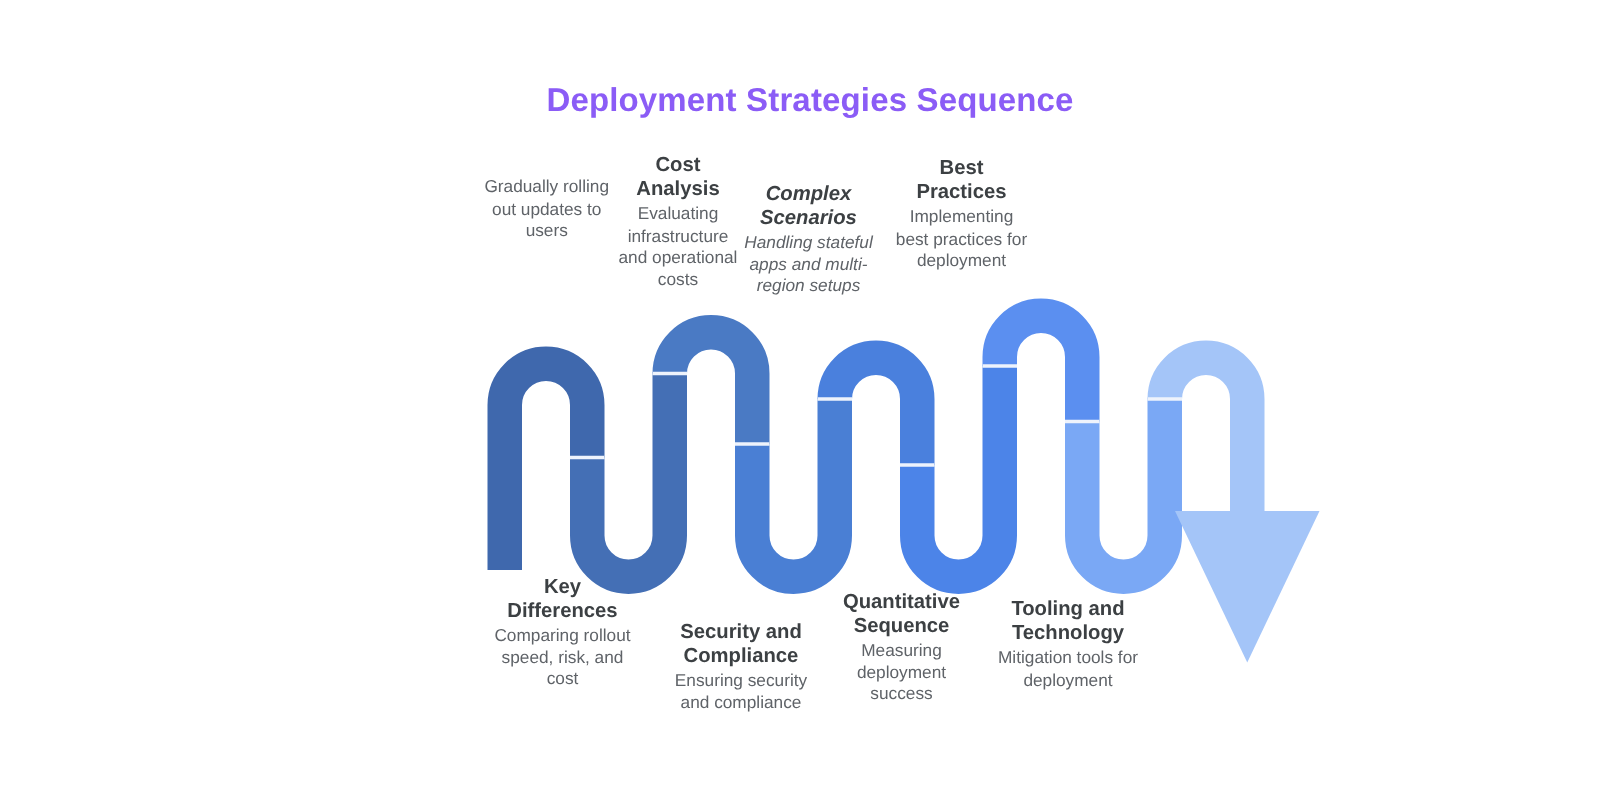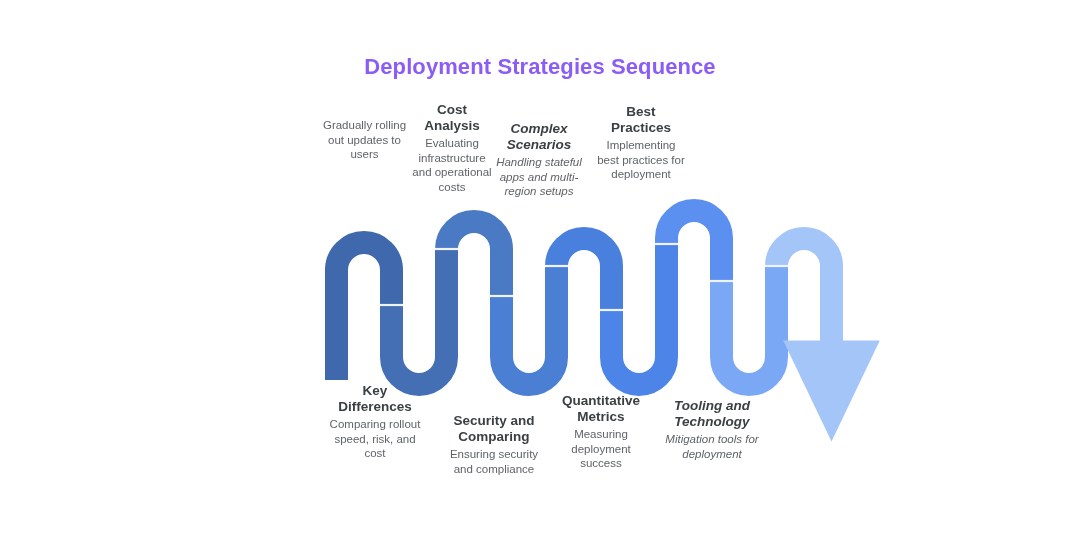--- a/index.html
+++ b/index.html
@@ -142,27 +142,27 @@
     <span class="node-desc">Implementing best practices for deployment</span>
   </div>
 
 
   <div class="node-label bottom-label" style="left:325px; top:383px; width:100px; text-align:center;">
     <span class="node-title">Key Differences</span>
     <span class="node-desc">Comparing rollout speed, risk, and cost</span>
   </div>
 
   <div class="node-label bottom-label" style="left:446px; top:413px; width:96px;">
-    <span class="node-title">Security and Comparing</span>
+    <span class="node-title">Security and Compliance</span>
     <span class="node-desc">Ensuring security and compliance</span>
   </div>
 
   <div class="node-label bottom-label" style="left:555px; top:393px; width:92px;">
-    <span class="node-title">Quantitative Metrics</span>
+    <span class="node-title">Quantitative Sequence</span>
     <span class="node-desc">Measuring deployment success</span>
   </div>
 
-  <div class="node-label bottom-label" style="left:663px; top:398px; width:98px;font-style:italic;">
+  <div class="node-label bottom-label" style="left:663px; top:398px; width:98px;">
     <span class="node-title">Tooling and Technology</span>
     <span class="node-desc">Mitigation tools for deployment</span>
   </div>
 
 </div>
 
 </body></html>

